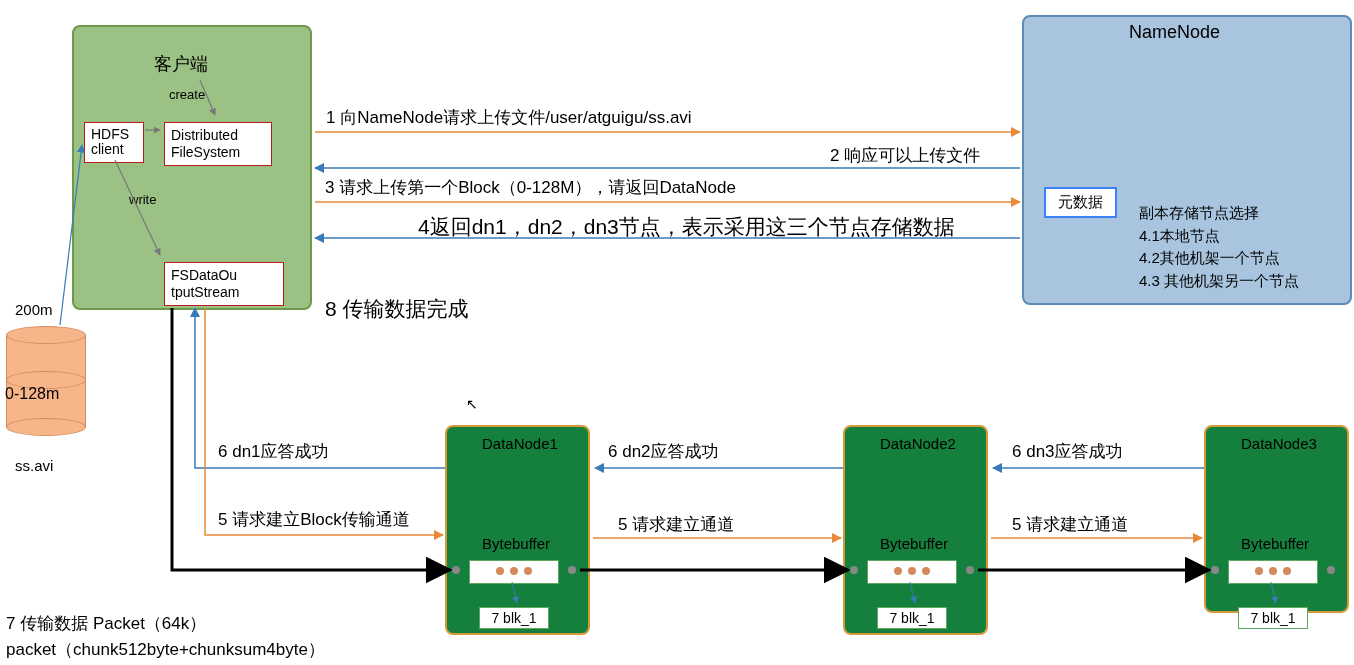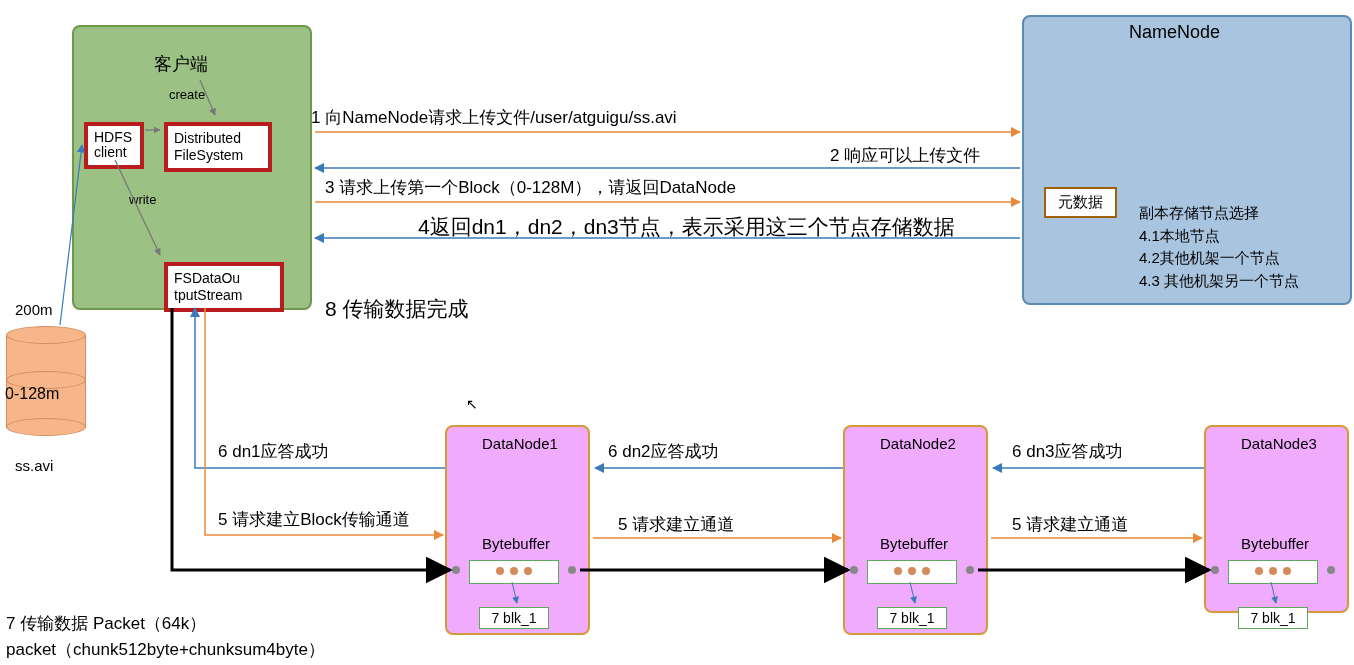--- a/index.html
+++ b/index.html
@@ -1,34 +1,34 @@
 <!DOCTYPE html>
 <html><head>
 <meta charset="utf-8">
 <style>
 * { box-sizing: border-box; margin: 0; padding: 0; }
 body { font-family: "Microsoft YaHei", Arial, sans-serif; font-size: 15px; background: #fff; position: relative; width: 1354px; height: 665px; }
 .box { position: absolute; border: 2px solid; border-radius: 8px; }
 .green-box { background: #9cc184; border-color: #6a9a4a; }
 .blue-box { background: #a8c4de; border-color: #5b8bb5; }
-.orange-box { background: #f0abfc; border-color: #d49a3a; }
-.white-box { position: absolute; background: #fff; border: 4px solid #b91c1c; font-size: 14px; padding: 4px 6px; }
+.orange-box { background: #15803d; border-color: #d49a3a; }
+.white-box { position: absolute; background: #fff; border: 1px solid #b91c1c; font-size: 14px; padding: 4px 6px; }
 .label { position: absolute; white-space: nowrap; }
 .small { font-size: 13px; }
 .cylinder { position: absolute; }
 .cylinder .top { width: 100%; height: 18px; background: #f7b58a; border: 1px solid #d48a5a; border-radius: 50%; position: absolute; top: 0; }
 .cylinder .body { width: 100%; position: absolute; top: 9px; background: #f7b58a; border-left: 1px solid #d48a5a; border-right: 1px solid #d48a5a; }
 .cylinder .bottom { width: 100%; height: 18px; background: #f7b58a; border: 1px solid #d48a5a; border-radius: 50%; position: absolute; bottom: 0; }
 .cylinder .mid { width: 100%; height: 18px; background: #fff; border: 1px solid #d48a5a; border-radius: 50%; position: absolute; }
 .dot { width: 8px; height: 8px; border-radius: 50%; background: #d48a5a; display: inline-block; margin: 0 3px; }
 .greydot { width: 8px; height: 8px; border-radius: 50%; background: #888; display: inline-block; position: absolute; }
 svg.arrows { position: absolute; top: 0; left: 0; width: 1354px; height: 665px; pointer-events: none; }
 .cursor { position: absolute; font-size: 14px; }
 .textblock { position: absolute; font-size: 15px; line-height: 1.5; }
-.metabox { position: absolute; background: #fff; border: 2px solid #a16207; padding: 4px 12px; }
+.metabox { position: absolute; background: #fff; border: 2px solid #3b82f6; padding: 4px 12px; }
 .bytebuf { position: absolute; background: #fff; border: 1px solid #5ea85e; width: 90px; height: 24px; text-align: center; }
 .blk { position: absolute; background: #fff; border: 1px solid #5ea85e; width: 70px; height: 22px; text-align: center; font-size: 14px; line-height: 20px; }
 </style>
 </head>
 <body>
 
 <div class="box green-box" style="left:72px; top:25px; width:240px; height:285px;">
   <div class="label" style="left:80px; top:25px; font-size:18px;">客户端</div>
   <div class="label small" style="left:95px; top:60px;">create</div>
   <div class="white-box" style="left:10px; top:95px; width:60px; line-height:1.1;"><span>HDFS client</span></div>
@@ -51,21 +51,21 @@
   <div class="label" style="left:105px; top:5px; font-size:18px;">NameNode</div>
   <div class="metabox" style="left:20px; top:170px;"><span>元数据</span></div>
   <div class="textblock" style="left:115px; top:185px;">
     <div>副本存储节点选择</div>
     <div>4.1本地节点</div>
     <div>4.2其他机架一个节点</div>
     <div>4.3 其他机架另一个节点</div>
   </div>
 </div>
 
-<div class="label" style="left:311px; top:106px; font-size:17px;">1 向NameNode请求上传文件/user/atguigu/ss.avi</div>
+<div class="label" style="left:326px; top:106px; font-size:17px;">1 向NameNode请求上传文件/user/atguigu/ss.avi</div>
 <div class="label" style="left:830px; top:144px; font-size:17px;">2 响应可以上传文件</div>
 <div class="label" style="left:325px; top:176px; font-size:17px;">3 请求上传第一个Block（0-128M），请返回DataNode</div>
 <div class="label" style="left:418px; top:213px; font-size:21px;">4返回dn1，dn2，dn3节点，表示采用这三个节点存储数据</div>
 <div class="label" style="left:325px; top:295px; font-size:21px;">8 传输数据完成</div>
 
 <div class="box orange-box" style="left:445px; top:425px; width:145px; height:210px;">
   <div class="label" style="left:35px; top:8px;">DataNode1</div>
   <div class="label" style="left:35px; top:108px;">Bytebuffer</div>
   <div class="bytebuf" style="left:22px; top:133px;"><span class="dot"></span><span class="dot"></span><span class="dot"></span></div>
   <div class="blk" style="left:32px; top:180px;"><span>7 blk_1</span></div>

